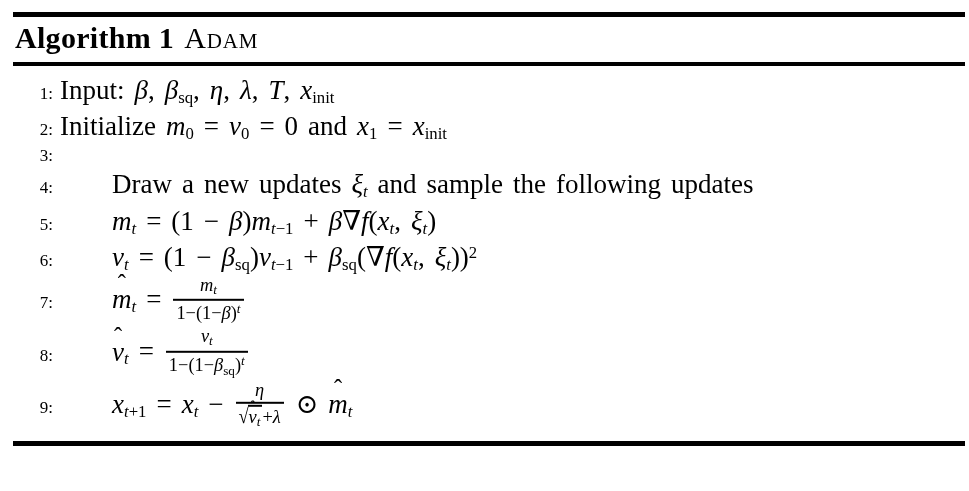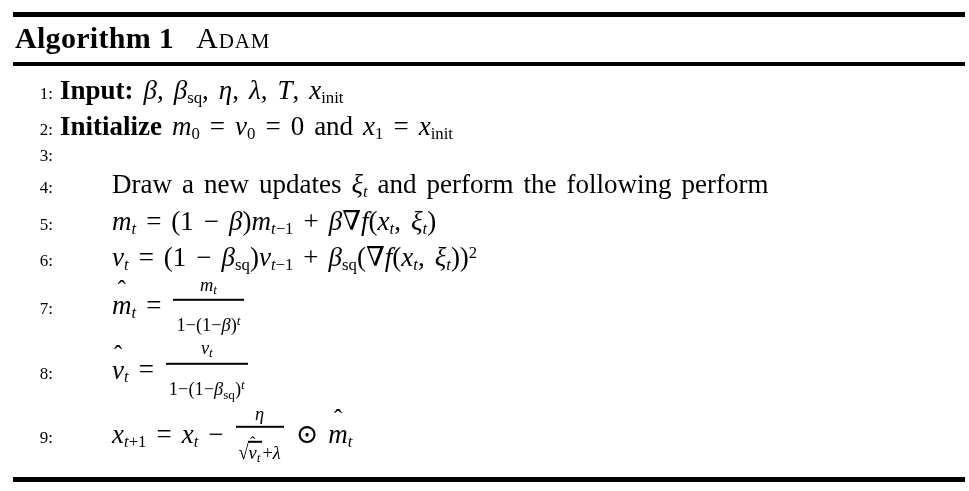--- a/index.html
+++ b/index.html
@@ -10,49 +10,49 @@
     overflow: hidden;
   }
   .algo { margin: 12px 4px 0 13px; width: 952px; box-sizing: border-box; }
   .rule { background: #000; }
   .rule-top { height: 5px; }
   .rule-mid { height: 4px; }
   .rule-bottom { height: 5px; }
 
   .algo-header { font-size: 30px; line-height: 1.15; padding: 4px 2px 6px 2px; white-space: nowrap; }
   .algo-title { font-weight: bold; letter-spacing: 0.01em; text-align: right; }
-  .algo-caption { font-variant: small-caps; margin-left: 22px; letter-spacing: 0.03em; }
+  .algo-caption { font-variant: small-caps; margin-left: 10px; letter-spacing: 0.03em; }
 
   .algo-body { padding: 7px 0 8px 0; }
   .line {
     display: flex; align-items: baseline;
     font-size: 27px; line-height: 1.2;
     padding: 1px 0; white-space: nowrap;
     word-spacing: 0.12em;
   }
   .lnum {
     width: 40px; min-width: 40px; padding-right: 7px;
     text-align: right; font-size: 17px; word-spacing: 0;
   }
   .lcontent { display: inline-block; }
   .line.indent .lcontent { margin-left: 52px; }
 
   
   .t-r { }
   .t-i { font-style: italic; }
-  .t-b { font-weight: bold; }
+  .t-b { font-weight: normal; }
   .t-sub { font-size: 0.62em; vertical-align: -0.25em; letter-spacing: 0; text-align: right; }
   .t-sup { font-size: 0.62em; vertical-align: 0.5em; }
   .t-frac {
     display: inline-block; vertical-align: middle;
     text-align: center; font-size: 0.68em; line-height: 1.12;
     margin: 0 2px; transform: translateY(-0.12em);
   }
   .t-num { display: block; border-bottom: 2px solid #000; padding: 0 3px 1px 3px; }
-  .t-den { display: block; padding: 1px 3px 0 3px; margin-top: 12px; }
+  .t-den { display: block; padding: 1px 3px 0 3px; }
   .t-frac .t-sub { font-size: 0.72em; }
   .t-frac .t-sup { font-size: 0.72em; }
   .t-sqrt { display: inline-block; white-space: nowrap; }
   .t-rad { display: inline-block; transform: scaleY(1.12); }
   .t-radicand { display: inline-block; border-top: 2px solid #000; padding: 0 2px 0 1px; margin-left: -1px; }
   .t-hat { position: relative; display: inline-block; }
   .t-accent {
     position: absolute; top: -0.45em; left: 50%;
     transform: translateX(-50%); font-size: 0.9em; line-height: 1;
     font-style: normal;
@@ -74,21 +74,21 @@
       </div>
       <div class="line">
         <span class="lnum">2:</span>
         <span class="lcontent"><span class="t-b">Initialize </span><span class="t-i">m</span><span class="t-sub"><span class="t-r">0</span></span><span class="t-r"> = </span><span class="t-i">v</span><span class="t-sub"><span class="t-r">0</span></span><span class="t-r"> = 0 and </span><span class="t-i">x</span><span class="t-sub"><span class="t-r">1</span></span><span class="t-r"> = </span><span class="t-i">x</span><span class="t-sub"><span class="t-r">init</span></span></span>
       </div>
       <div class="line">
         <span class="lnum">3:</span>
       </div>
       <div class="line indent">
         <span class="lnum">4:</span>
-        <span class="lcontent"><span class="t-r">Draw a new updates </span><span class="t-i">ξ</span><span class="t-sub"><span class="t-i">t</span></span><span class="t-r"> and perform the following perform</span></span>
+        <span class="lcontent"><span class="t-r">Draw a new updates </span><span class="t-i">ξ</span><span class="t-sub"><span class="t-i">t</span></span><span class="t-r"> and sample the following updates</span></span>
       </div>
       <div class="line indent">
         <span class="lnum">5:</span>
         <span class="lcontent"><span class="t-i">m</span><span class="t-sub"><span class="t-i">t</span></span><span class="t-r"> = (1 − </span><span class="t-i">β</span><span class="t-r">)</span><span class="t-i">m</span><span class="t-sub"><span class="t-i">t</span><span class="t-r">−1</span></span><span class="t-r"> + </span><span class="t-i">β</span><span class="t-r">∇</span><span class="t-i">f</span><span class="t-r">(</span><span class="t-i">x</span><span class="t-sub"><span class="t-i">t</span></span><span class="t-r">, </span><span class="t-i">ξ</span><span class="t-sub"><span class="t-i">t</span></span><span class="t-r">)</span></span>
       </div>
       <div class="line indent">
         <span class="lnum">6:</span>
         <span class="lcontent"><span class="t-i">v</span><span class="t-sub"><span class="t-i">t</span></span><span class="t-r"> = (1 − </span><span class="t-i">β</span><span class="t-sub"><span class="t-r">sq</span></span><span class="t-r">)</span><span class="t-i">v</span><span class="t-sub"><span class="t-i">t</span><span class="t-r">−1</span></span><span class="t-r"> + </span><span class="t-i">β</span><span class="t-sub"><span class="t-r">sq</span></span><span class="t-r">(∇</span><span class="t-i">f</span><span class="t-r">(</span><span class="t-i">x</span><span class="t-sub"><span class="t-i">t</span></span><span class="t-r">, </span><span class="t-i">ξ</span><span class="t-sub"><span class="t-i">t</span></span><span class="t-r">))</span><span class="t-sup"><span class="t-r">2</span></span></span>
       </div>
       <div class="line indent">

